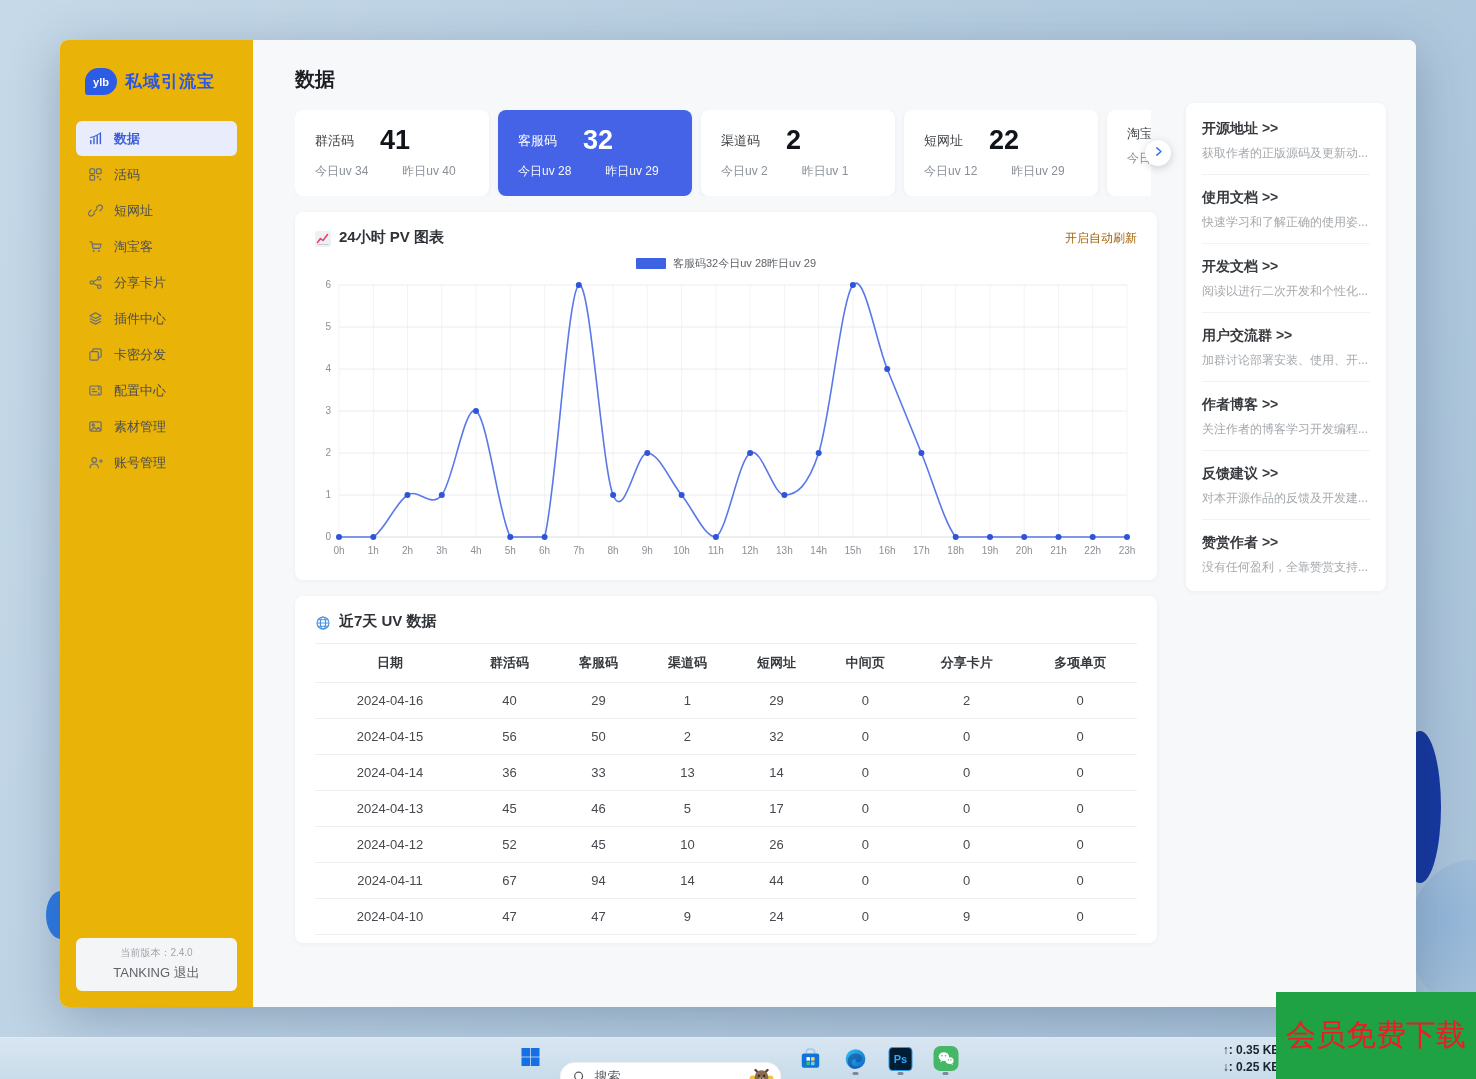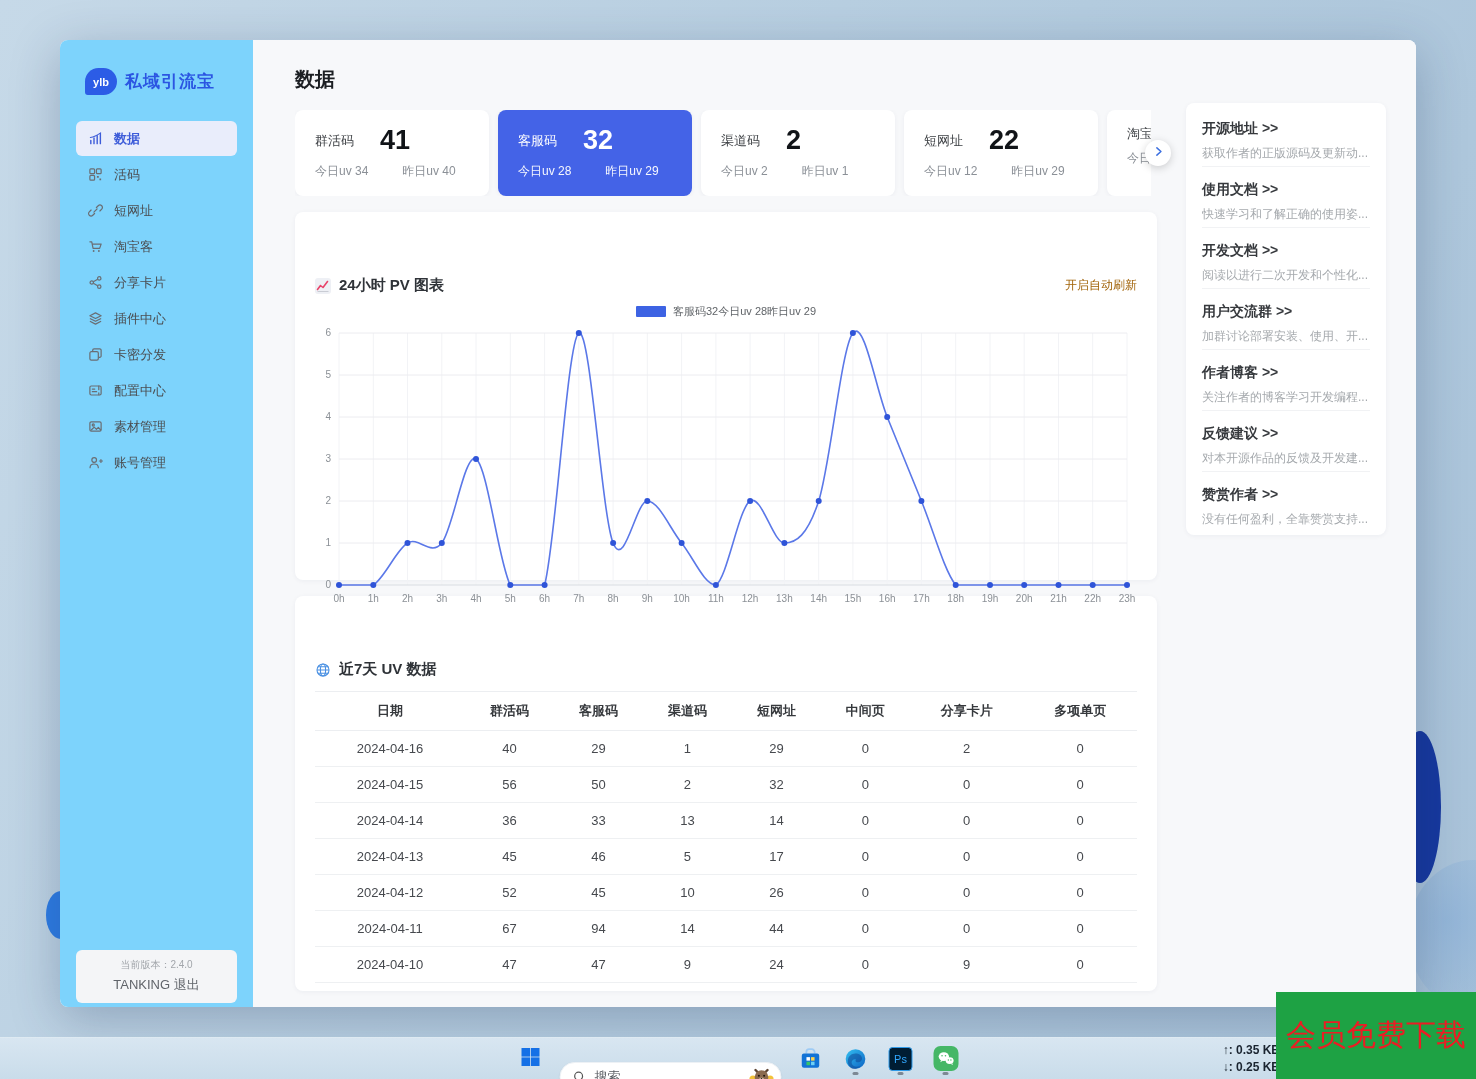--- a/index.html
+++ b/index.html
@@ -7,21 +7,21 @@
   .desktop { position:relative; width:1476px; height:1079px; overflow:hidden;
     background:linear-gradient(115deg,#c6d9e8 0%,#b4ccdf 55%,#a8c2d9 100%); }
   .bloom { position:absolute; z-index:1; }
   .bloom-right { left:1399px; top:731px; width:42px; height:152px; background:#16389f; border-radius:50%; }
   .bloom-right2 { left:1408px; top:860px; width:130px; height:150px; background:radial-gradient(circle at 30% 40%, #8fb3d8, rgba(143,179,216,0)); border-radius:50%; opacity:.8; }
   .bloom-left { left:46px; top:891px; width:30px; height:48px; background:#2e7de5; border-radius:50%; }
 
   
   .window { position:absolute; left:60px; top:40px; width:1356px; height:967px; background:#fff;
     border-radius:8px; overflow:hidden; display:flex; z-index:5; box-shadow:0 12px 50px rgba(25,45,85,.28); }
-  .sidebar { width:193px; flex:none; background:#7dd3fc; display:flex; flex-direction:column; padding:20px 0 4px; }
+  .sidebar { width:193px; flex:none; background:#eab308; display:flex; flex-direction:column; padding:20px 0 16px; }
   .logo { display:flex; align-items:center; gap:8px; padding:8px 0 6px 25px; }
   .logo-badge { background:#2c5ce6; color:#fff; font-weight:700; font-size:11px; width:32px; height:27px;
     border-radius:14px 14px 14px 3px; display:flex; align-items:center; justify-content:center; }
   .logo-title { font-size:17px; font-weight:800; color:#2b55e2; letter-spacing:1px; }
   #side-menu { flex:1; margin-top:20px; }
   .nav-item { display:flex; align-items:center; gap:11px; height:35px; margin:0 16px 1px; padding:0 12px;
     border-radius:6px; font-size:13px; color:#4b4e52; cursor:pointer; }
   .nav-item.active { background:#e9edfb; color:#3d5cd9; font-weight:600; }
   .nav-ico { color:#6a6e74; display:flex; }
   .nav-ico svg { width:15px; height:15px; }
@@ -47,41 +47,41 @@
   .stat-card.active .sc-label, .stat-card.active .sc-value { color:#fff; }
   .stat-card.active .sc-sub { color:rgba(255,255,255,.95); }
   .carousel-next { position:absolute; right:-14px; top:50%; transform:translateY(-50%); width:26px; height:26px;
     border-radius:50%; background:#fff; border:none; box-shadow:0 2px 8px rgba(0,0,0,.18);
     display:flex; align-items:center; justify-content:center; cursor:pointer; padding:0; }
   .carousel-next svg { width:13px; height:13px; }
 
   .panel { background:#fff; border-radius:8px; box-shadow:0 1px 5px rgba(25,35,70,.05);
     padding:16px 20px; margin-bottom:16px; width:862px; }
   .chart-card { height:368px; }
-  .panel-head { display:flex; align-items:center; gap:8px;margin-top:48px; }
+  .panel-head { display:flex; align-items:flex-end; gap:8px; }
   .panel-ico { display:flex; }
   .panel-ico svg { width:16px; height:16px; }
   .panel-title { font-size:15px; font-weight:600; color:#2f3338; }
   .refresh { margin-left:auto; font-size:12px; color:#a16207; cursor:pointer; }
   .legend { display:flex; justify-content:center; align-items:center; gap:7px; margin:9px 0 2px; }
   .legend-swatch { width:30px; height:11px; background:#3d63e3; border-radius:1px; }
   .legend-text { font-size:11px; color:#606468; }
   #pv-chart-box svg { display:block; }
 
   .table-card { padding-bottom:8px; }
   table { width:100%; border-collapse:collapse; margin-top:12px; }
   thead tr { border-top:1px solid #eceef1; border-bottom:1px solid #eceef1; }
   th { font-size:13px; font-weight:700; color:#36393d; padding:10px 4px; text-align:center; }
   th:first-child { width:150px; }
   tbody tr { border-bottom:1px solid #eef0f2; }
   td { font-size:13px; color:#46494e; padding:10px 4px; text-align:center; }
 
   .right-panel { position:absolute; top:63px; right:30px; width:200px; background:#fff; border-radius:8px;
     padding:3px 16px; box-shadow:0 1px 5px rgba(25,35,70,.05); }
-  .link-item { padding:14px 0 4px; border-bottom:1px solid #f1f2f4; cursor:pointer; }
+  .link-item { padding:14px 0 12px; border-bottom:1px solid #f1f2f4; cursor:pointer; }
   .link-item:last-child { border-bottom:none; }
   .link-title { font-size:14px; font-weight:700; color:#36393d; margin-bottom:7px; }
   .link-desc { font-size:12px; color:#a5a9ad; white-space:nowrap; overflow:hidden; text-overflow:ellipsis; }
 
   
   .taskbar { position:absolute; left:0; bottom:0; width:100%; height:42px; z-index:10;
     background:linear-gradient(#d8e6f1,#c9dcea); border-top:1px solid rgba(255,255,255,.4); }
   .tb-center { position:absolute; left:50%; top:0; transform:translateX(-50%); height:100%;
     display:flex; align-items:center; gap:13px; }
   .tb-btn { width:32px; height:34px; border:none; background:transparent; display:flex; align-items:center;
@@ -89,21 +89,21 @@
   .start svg { width:20px; height:20px; }
   .search-pill { height:30px; width:222px; background:#fff; border-radius:16px; display:flex; align-items:center;
     padding:0 5px 0 12px; gap:8px; border:1px solid #edf1f5; box-shadow:0 1px 2px rgba(0,0,0,.08); cursor:pointer;margin-top:37px; }
   .s-ico svg { width:14px; height:14px; display:block; }
   .s-text { font-size:13px; color:#55595e; flex:1; text-align:left; }
   .s-mascot svg { width:28px; height:24px; display:block; }
   .tb-ico svg { width:24px; height:24px; display:block; }
   .run-dot { position:absolute; bottom:1px; left:50%; transform:translateX(-50%); width:6px; height:3px;
     border-radius:2px; background:#7d8894; }
   .ps-icon { width:24px; height:24px; background:#001d33; border:1px solid #2f9bea; border-radius:4px;
-    color:#31a8ff; font-size:11px; font-weight:400; display:flex; align-items:center; justify-content:center; }
+    color:#31a8ff; font-size:11px; font-weight:700; display:flex; align-items:center; justify-content:center; }
   .wechat-icon { width:25px; height:25px; background:#45b766; border-radius:7px;
     display:flex; align-items:center; justify-content:center; }
   .wechat-icon svg { width:19px; height:19px; }
   .net-widget { position:absolute; right:186px; top:50%; transform:translateY(-50%); text-align:right;
     font-size:12px; font-weight:600; color:#1a2430; line-height:1.45; z-index:11; white-space:nowrap; }
 
   .promo-banner { position:absolute; right:0; bottom:0; width:200px; height:87px; background:#1ea244;
     color:#ed1c24; font-size:30px; font-weight:400; display:flex; align-items:center; justify-content:center;
     z-index:20; cursor:pointer; white-space:nowrap; }
 </style>

